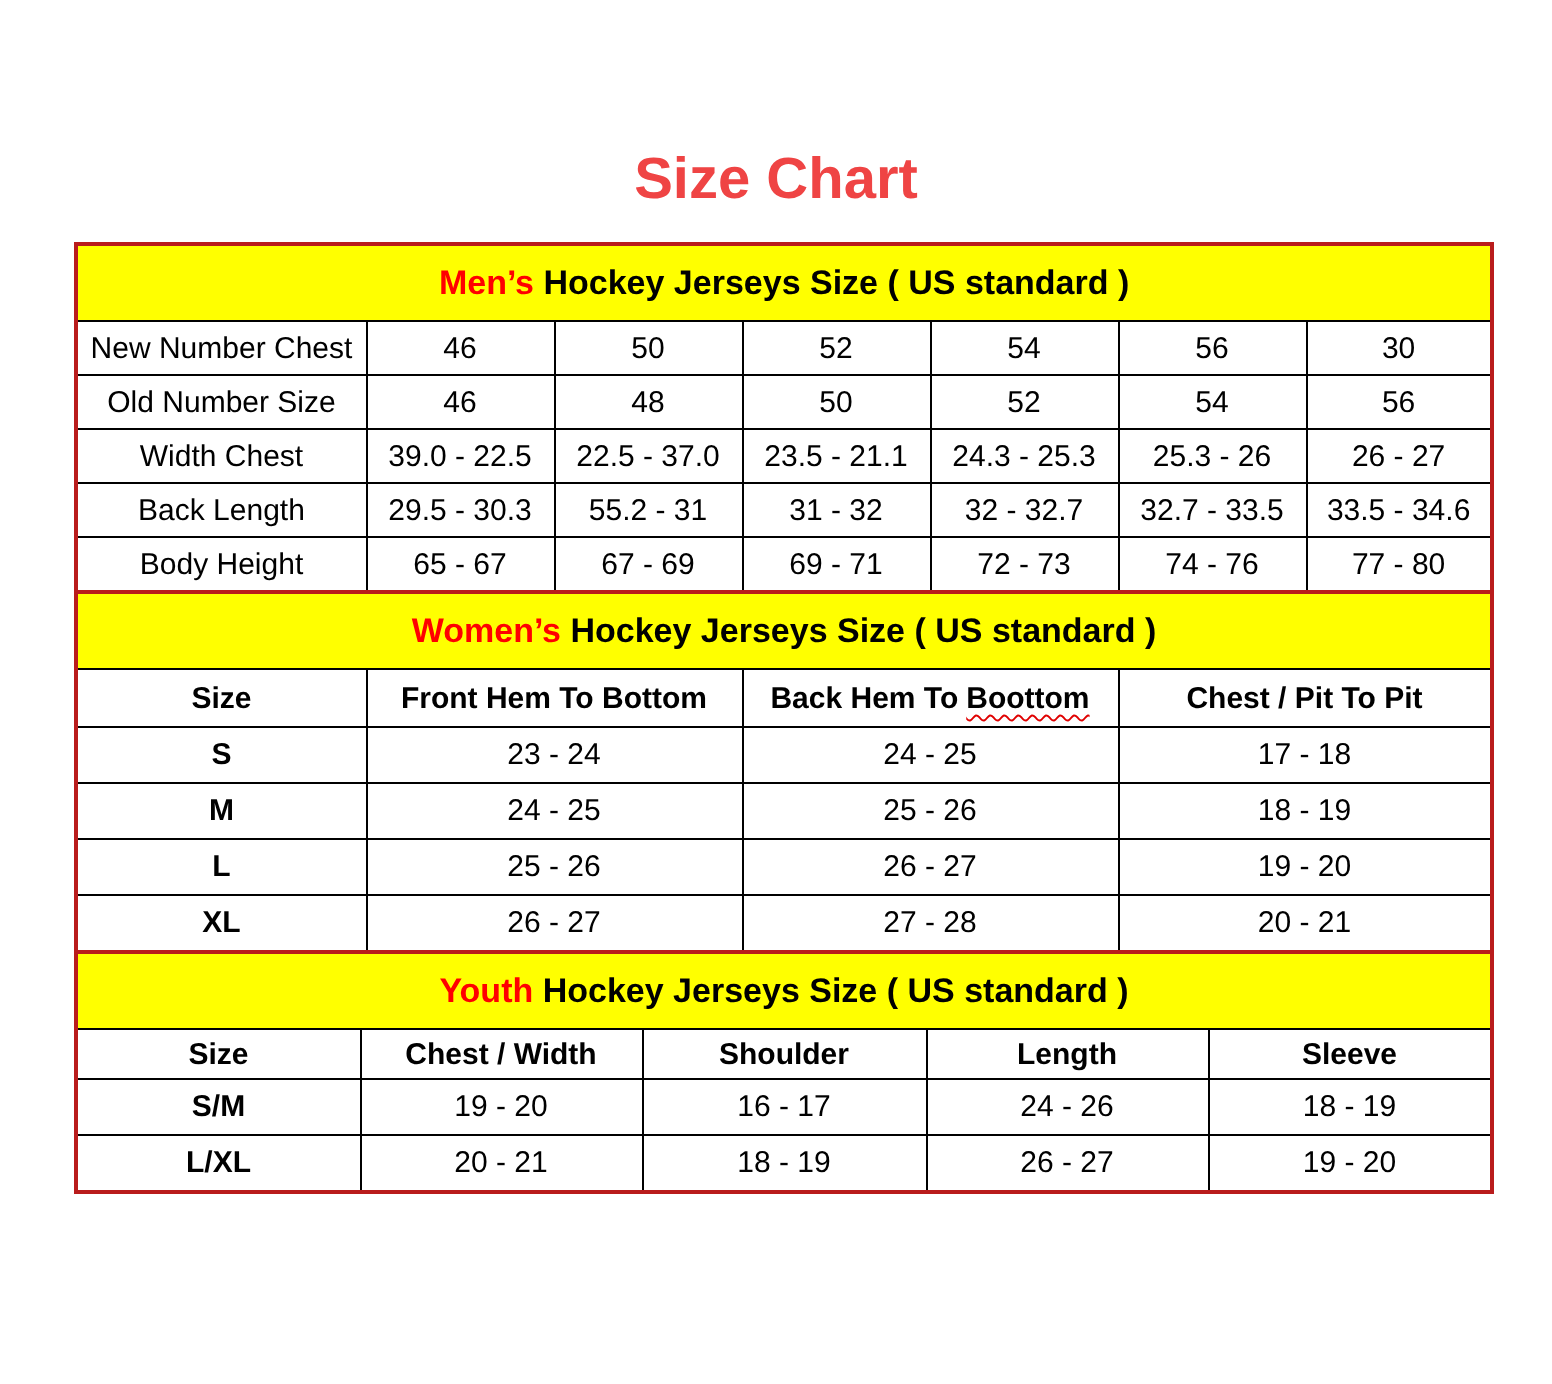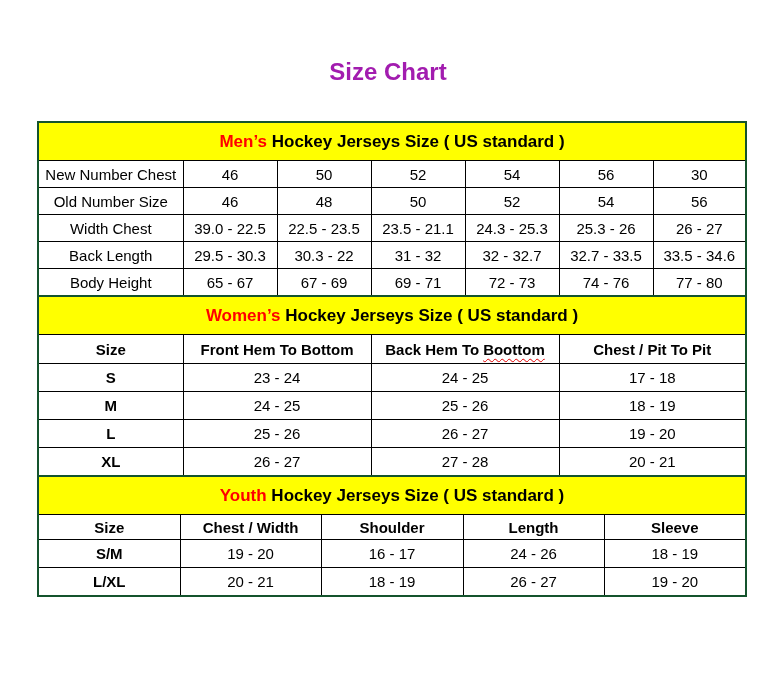--- a/index.html
+++ b/index.html
@@ -10,41 +10,41 @@
   }
   .page {
     position: relative;
     width: 776px;
     height: 692px;
     background: #ffffff;
     overflow: hidden;
   }
   .title {
     position: absolute;
-    top: 58px;
+    top: 74px;
     left: 0;
     right: 0;
     margin: 0;
     text-align: center;
-    font-size: 24px;
+    font-size: 29px;
     font-weight: bold;
-    color: #a21caf;
+    color: #ef4444;
     letter-spacing: 0px;
   }
   .tables {
     position: absolute;
     top: 121px;
     left: 37px;
     width: 708px;
   }
   table.tbl {
     border-collapse: collapse;
     table-layout: fixed;
     width: 708px;
-    border: 2px solid #14532d;
+    border: 2px solid #b91c1c;
   }
   table.tbl + table.tbl {
     margin-top: -2px; 
   }
   .tbl td {
     border: 1px solid #000000;
     text-align: center;
     vertical-align: middle;
     padding: 0 2px;
     color: #000000;
@@ -120,30 +120,30 @@
         <td>46</td>
         <td>48</td>
         <td>50</td>
         <td>52</td>
         <td>54</td>
         <td>56</td>
       </tr>
       <tr class="data">
         <td class="lbl">Width Chest</td>
         <td>39.0 - 22.5</td>
-        <td>22.5 - 23.5</td>
+        <td>22.5 - 37.0</td>
         <td>23.5 - 21.1</td>
         <td>24.3 - 25.3</td>
         <td>25.3 - 26</td>
         <td>26 - 27</td>
       </tr>
       <tr class="data">
         <td class="lbl">Back Length</td>
         <td>29.5 - 30.3</td>
-        <td>30.3 - 22</td>
+        <td>55.2 - 31</td>
         <td>31 - 32</td>
         <td>32 - 32.7</td>
         <td>32.7 - 33.5</td>
         <td>33.5 - 34.6</td>
       </tr>
       <tr class="data">
         <td class="lbl">Body Height</td>
         <td>65 - 67</td>
         <td>67 - 69</td>
         <td>69 - 71</td>

